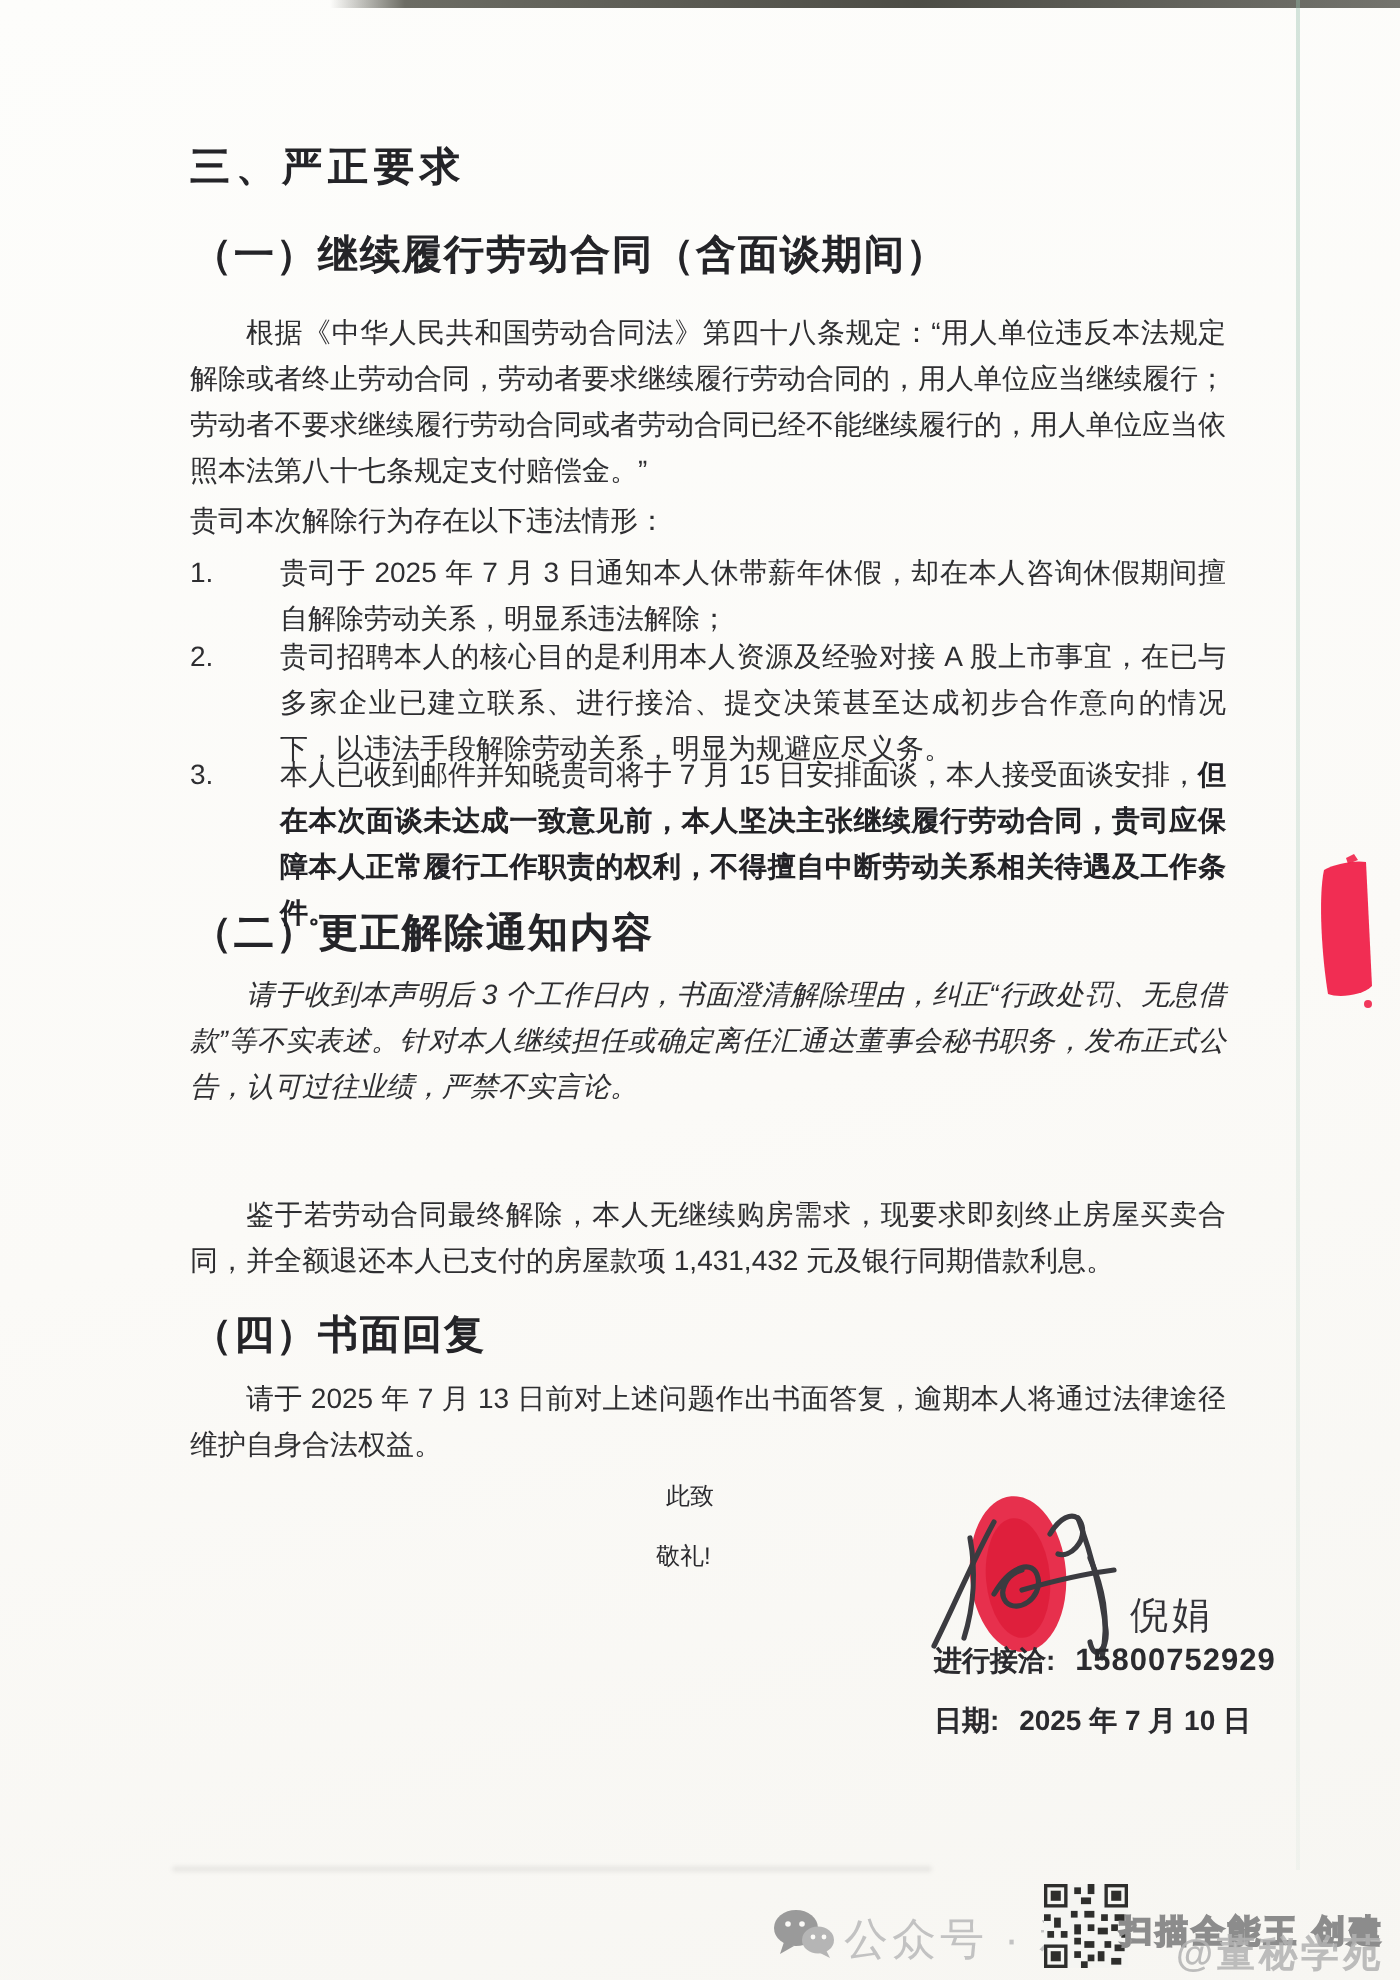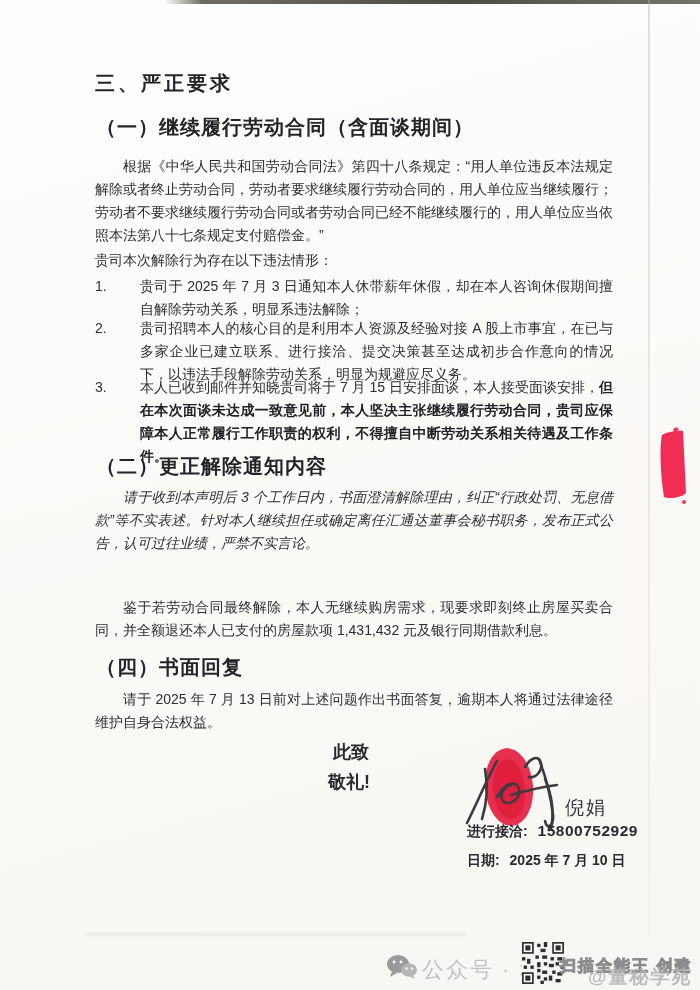--- a/index.html
+++ b/index.html
@@ -12,21 +12,21 @@
   }
   .abs { position:absolute; }
   .doc-title { font-size:20px; font-weight:bold; letter-spacing:3px; color:#242428; }
   .sec-heading { font-size:20px; font-weight:bold; letter-spacing:1px; color:#242428; }
   .body-text { font-size:14px; line-height:23px; text-align:justify; color:#2e2e31; }
   .indent { text-indent:2em; }
   .list-row { display:flex; }
   .list-num { width:45px; flex:none; }
   .list-text { flex:1; }
   .b { font-weight:bold; color:#222226; }
-  .salute { font-size:18px; font-weight:bold; color:#2a2a2e; }
+  .salute { font-size:12px; font-weight:normal; color:#2a2a2e; }
   .signer-name { font-size:19px; color:#333338; letter-spacing:2px; }
   .contact-line { font-size:14px; font-weight:bold; color:#2a2a2e; }
   .contact-line .num { font-size:15.5px; letter-spacing:0.5px; }
   .photo-top-edge {
     left:165px; top:0; width:535px; height:4px;
     background:linear-gradient(90deg, rgba(72,72,62,0) 0%, rgba(72,72,62,.8) 7%, rgba(58,58,50,.9) 55%, rgba(58,58,50,.7) 100%);
   }
   .paper-crease {
     left:648px; top:0; width:2px; height:935px;
     background:linear-gradient(180deg, rgba(150,190,172,.4), rgba(150,190,172,.08));

